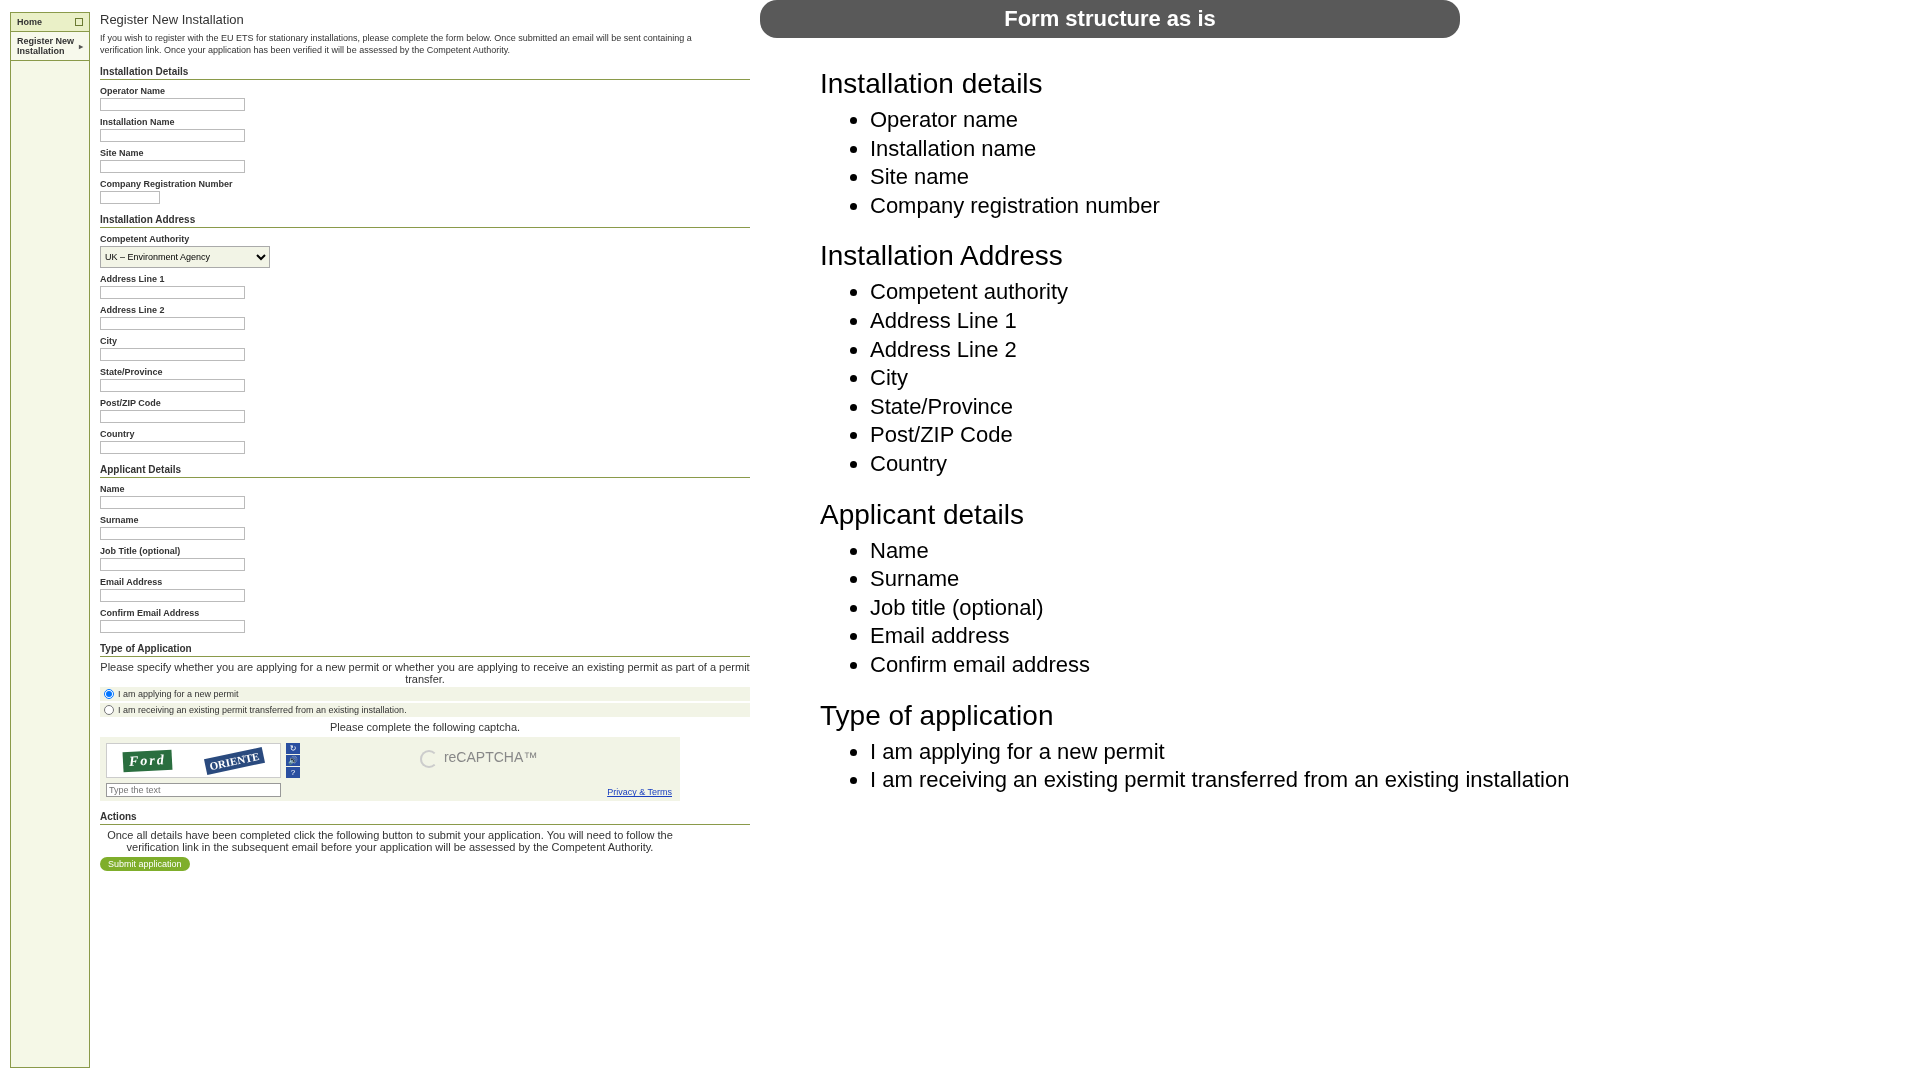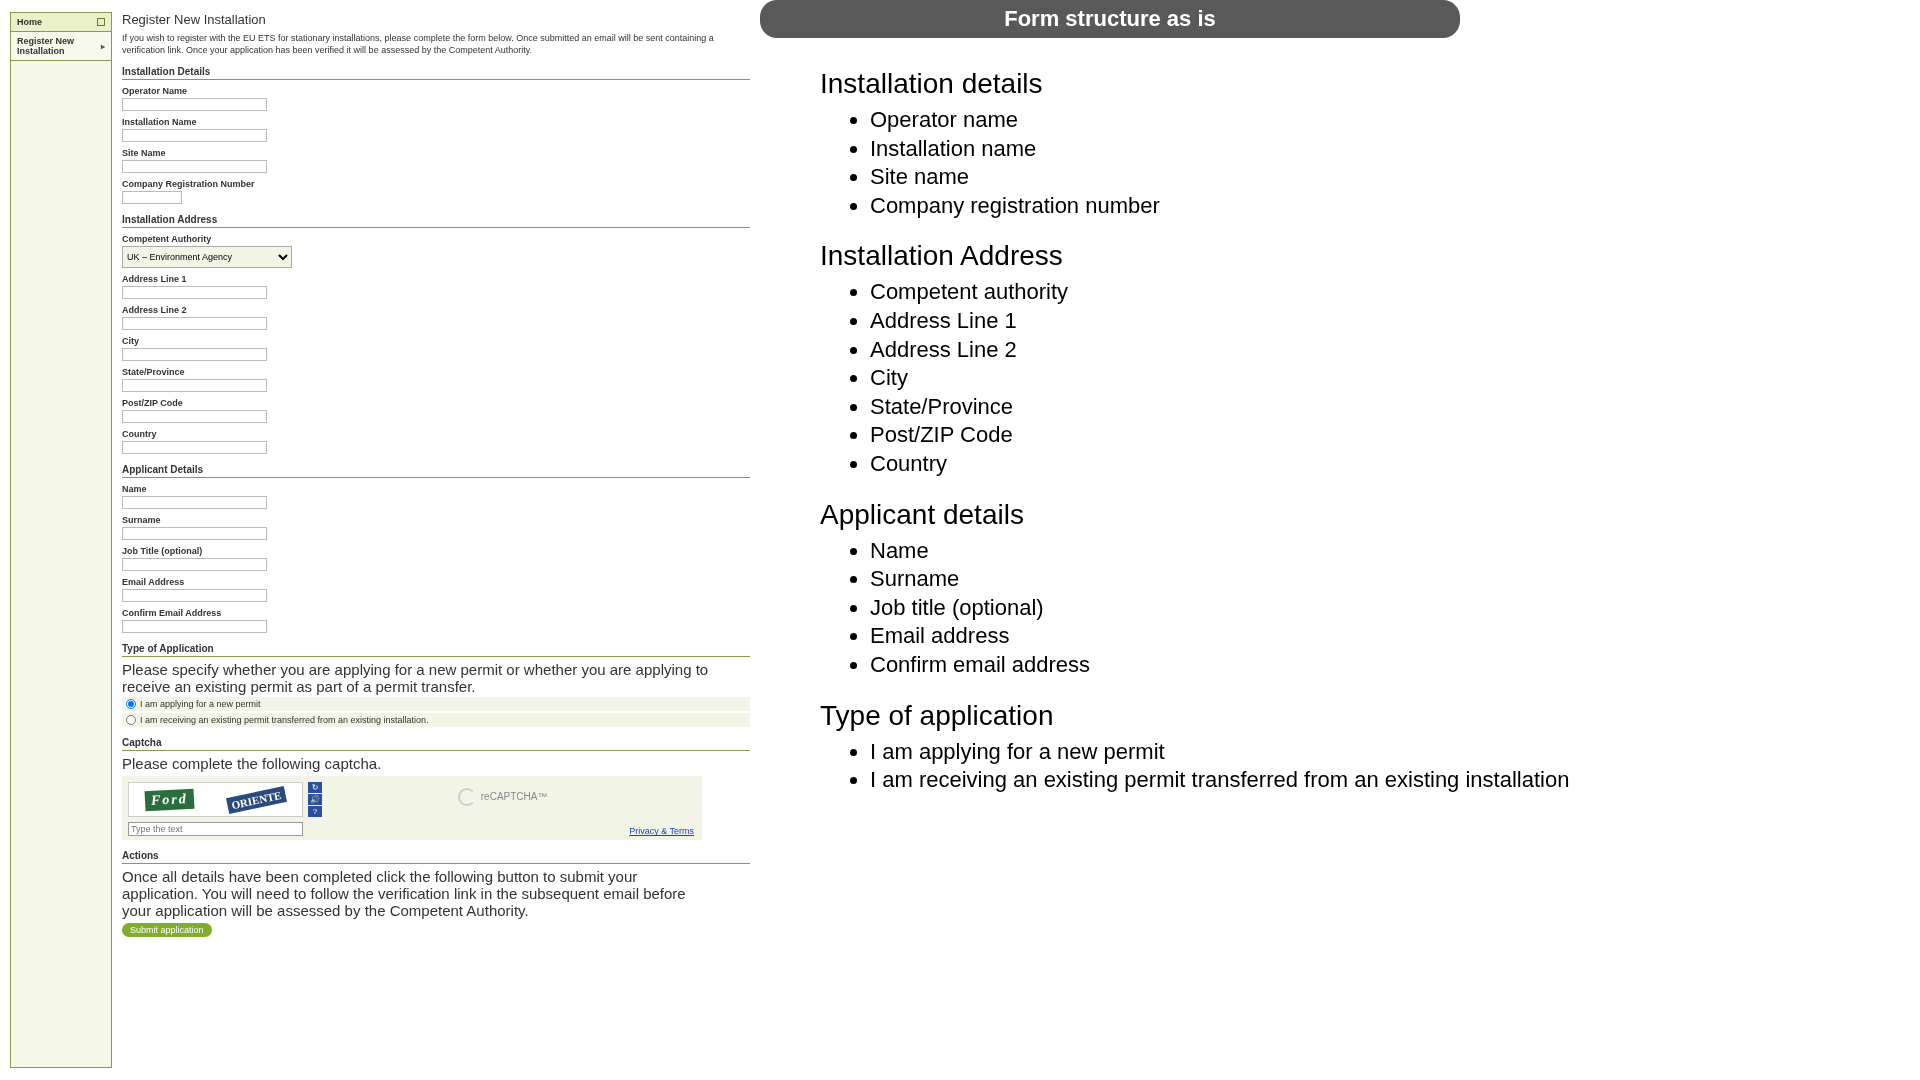--- a/index.html
+++ b/index.html
@@ -13,21 +13,21 @@
   }
   
   .left-wrap {
     width: 760px;
     display: flex;
     padding: 12px 10px;
     font-size: 9px;
     color: #333;
   }
   .side-nav {
-    width: 102px;
+    width: 80px;
     border: 1px solid #8a9a4a;
     flex-shrink: 0;
     background: #f5f8e7;
   }
   .side-nav .nav-item {
     padding: 4px 6px;
     border-bottom: 1px solid #8a9a4a;
     display: flex;
     justify-content: space-between;
     align-items: center;
@@ -60,21 +60,21 @@
   }
   .fld-in.short { width: 60px; }
   .sel {
     width: 170px;
     height: 22px;
     border: 1px solid #aaa;
     background: #f2f4e6;
     font-size: 9px;
     margin-top: 2px;
   }
-  .sub-note { font-size: 15px; color: #333; margin-top: 4px; }
+  .sub-note { font-size: 11px; color: #333; margin-top: 4px; text-align: center; }
   .radio-row {
     background: #f2f4e6;
     padding: 2px 4px;
     margin-top: 2px;
     display: flex;
     align-items: center;
     gap: 4px;
     font-size: 9px;
   }
   .radio-row input { width: 10px; height: 10px; }
@@ -116,22 +116,22 @@
     position: absolute;
     left: 186px; top: 6px;
     display: flex; flex-direction: column; gap: 1px;
   }
   .captcha-btns .cb {
     width: 14px; height: 11px;
     background: #2a4fa0; color: #fff;
     font-size: 8px; line-height: 11px; text-align: center;
   }
   .recaptcha-logo {
-    position: absolute; left: 336px; top: 12px;
-    font-size: 10px; color: #888;
+    position: absolute; left: 320px; top: 12px;
+    font-size: 14px; color: #888;
   }
   .rc-circle {
     display: inline-block; width: 18px; height: 18px;
     border: 2px solid #ccc; border-right-color: transparent;
     border-radius: 50%; vertical-align: middle; margin-right: 2px;
   }
   .captcha-in {
     position: absolute; left: 6px; top: 46px;
     width: 175px; height: 14px;
     border: 1px solid #999;
@@ -235,21 +235,20 @@
     <div class="sub-note">Please specify whether you are applying for a new permit or whether you are applying to receive an existing permit as part of a permit transfer.</div>
     <div class="radio-row">
       <input type="radio" checked="" style="">
       <span>I am applying for a new permit</span>
     </div>
     <div class="radio-row">
       <input type="radio" style="">
       <span>I am receiving an existing permit transferred from an existing installation.</span>
     </div>
 
-    <div class="section-h">Captcha</div>
     <div class="sub-note">Please complete the following captcha.</div>
     <div class="captcha-box">
       <div class="captcha-img">
         <span class="captcha-word1">Ford</span>
         <span class="captcha-word2">ORIENTE</span>
       </div>
       <div class="captcha-btns">
         <div class="cb">↻</div>
         <div class="cb">🔊</div>
         <div class="cb">?</div>

